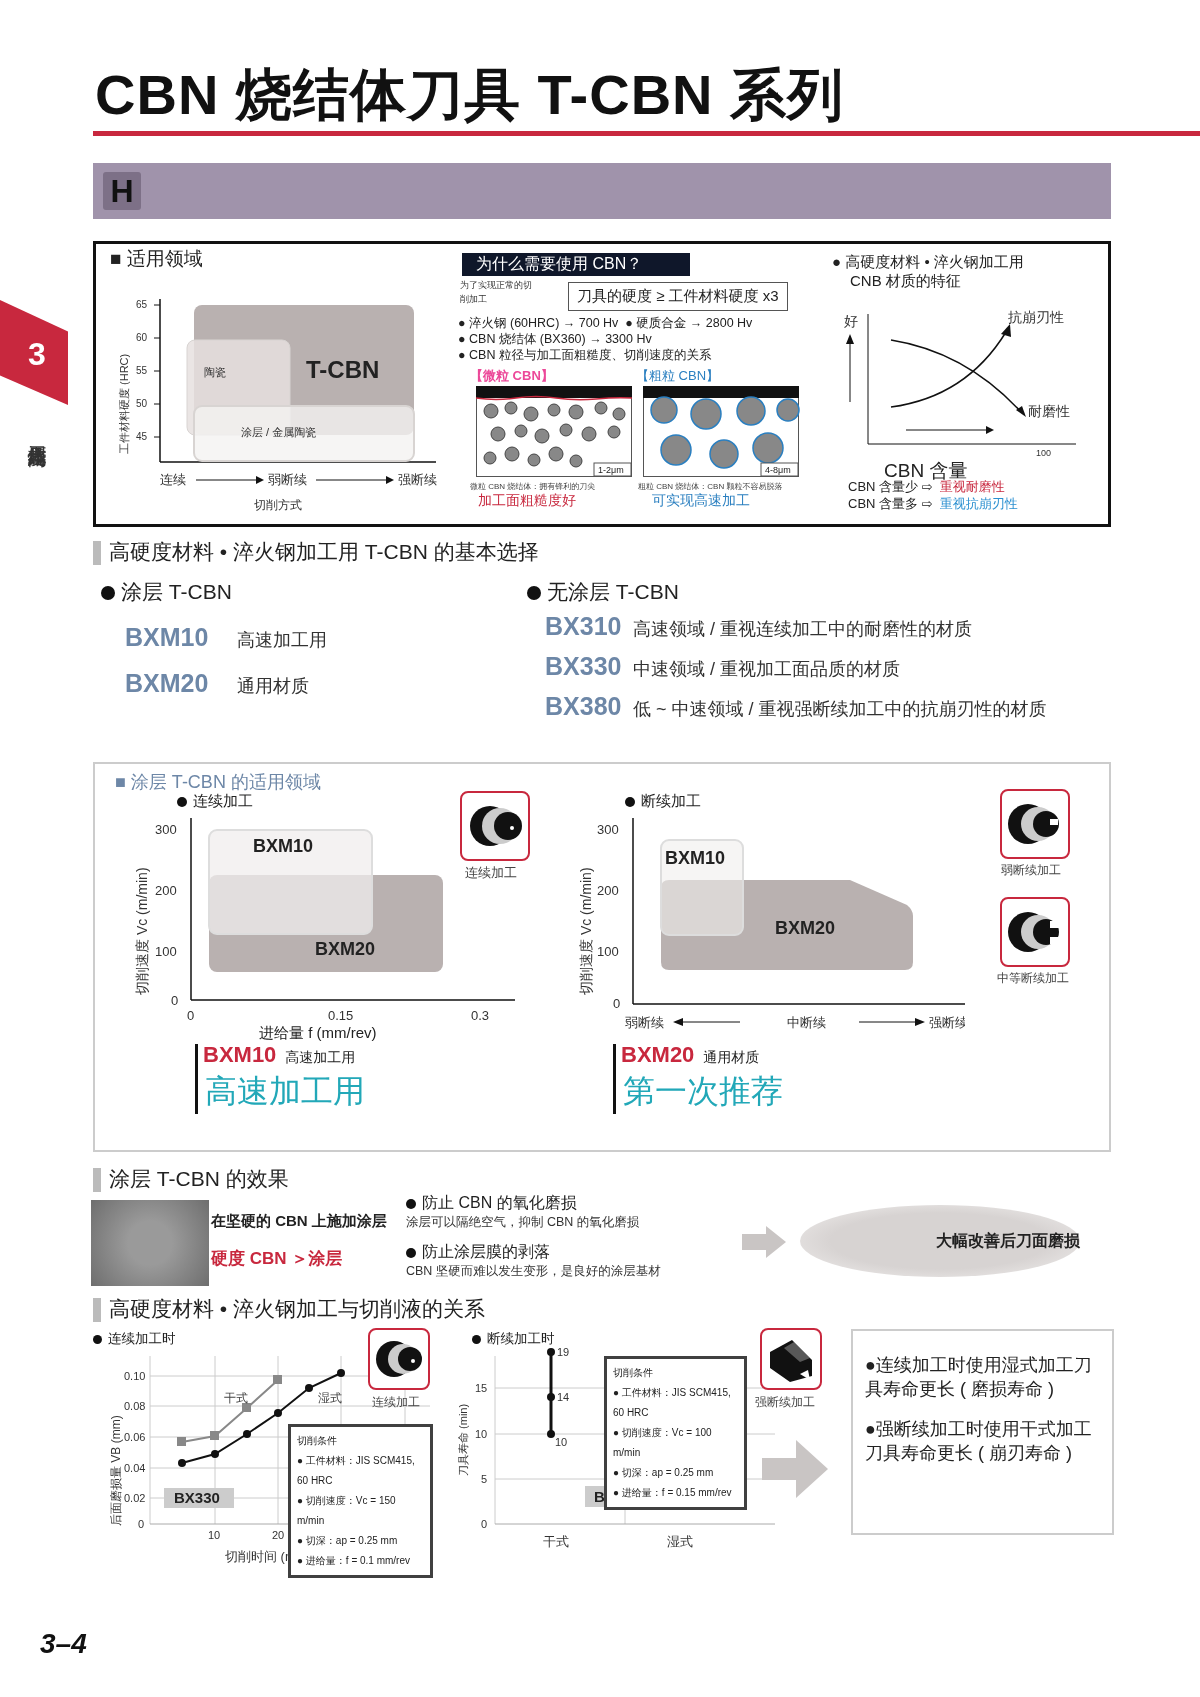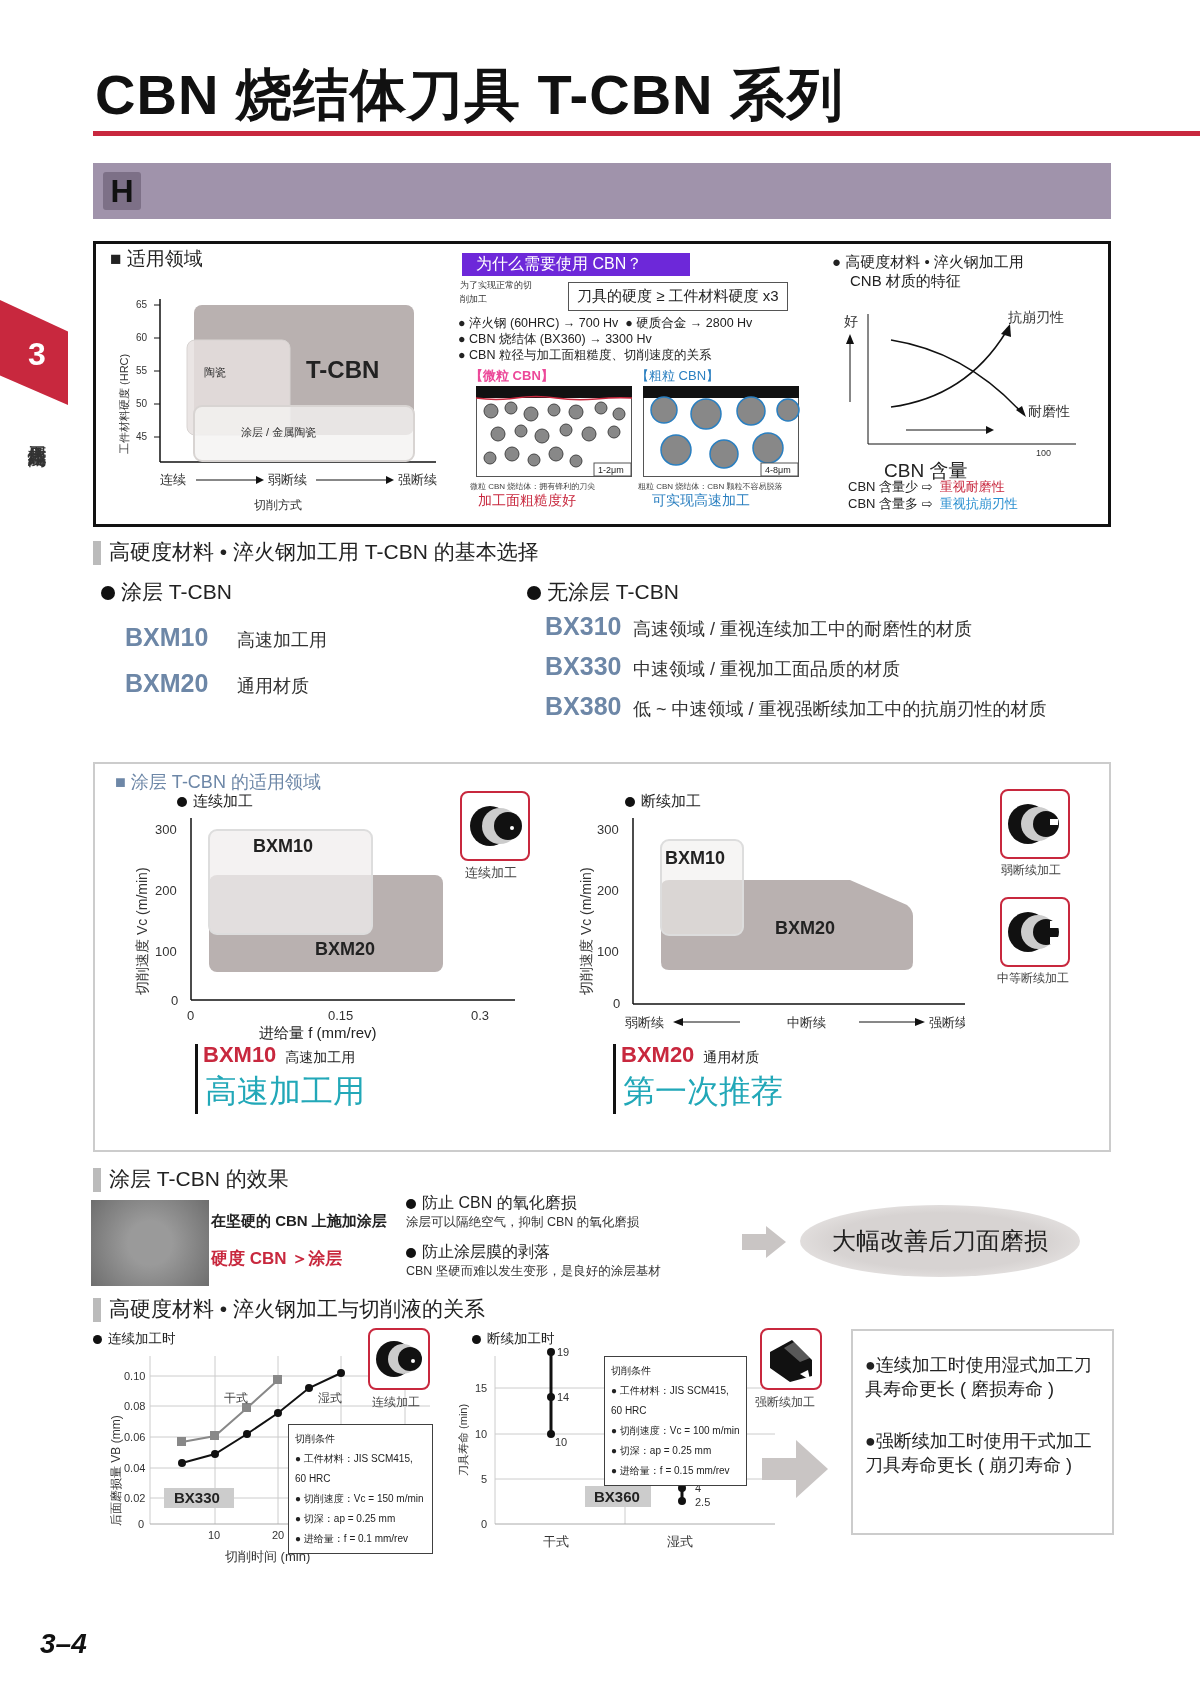--- a/index.html
+++ b/index.html
@@ -16,23 +16,23 @@
 .box1{left:93px;top:241px;width:1018px;height:286px;border:3px solid #111}
 .secbar{width:8px;height:24px;background:#bbb;display:inline-block;vertical-align:middle;margin-right:8px}
 .sech{font-size:21px;white-space:nowrap;color:#222}
 .dot{display:inline-block;width:12px;height:12px;border-radius:50%;background:#111;margin-right:6px;vertical-align:middle}
 .grade{color:#6d87a7;font-weight:700;font-size:25px;display:inline-block;width:112px}
 .gdesc{font-size:18px;color:#333}
 .box2{left:93px;top:762px;width:1018px;height:390px;border:2px solid #ccc}
 .iconbox{border:2px solid #c8283e;border-radius:8px;background:#fff}
 .pinkbig{color:#22a8b8;font-size:32px}
 .redg{color:#c8283e;font-weight:700;font-size:22px}
-.ellipse{left:800px;top:1205px;width:280px;height:72px;border-radius:50%;background:radial-gradient(ellipse at center,#d7d3d2 55%,#f3f1f0 100%);text-align:center;line-height:72px;font-size:24px;font-weight:400;color:#222}
+.ellipse{left:800px;top:1205px;width:280px;height:72px;border-radius:50%;background:radial-gradient(ellipse at center,#d7d3d2 55%,#f3f1f0 100%);text-align:right;line-height:72px;font-size:16px;font-weight:700;color:#222}
 .concl{left:851px;top:1329px;width:263px;height:206px;border:2px solid #ccc;padding:22px 10px 0 12px;font-size:18px;line-height:24px;color:#222}
-.cond{border:1px solid #404040;background:#fff;padding:4px 6px;font-size:10px;line-height:20px;color:#222}
+.cond{border:3px solid #404040;background:#fff;padding:4px 6px;font-size:10px;line-height:20px;color:#222}
 svg text{font-family:"Liberation Sans","DejaVu Sans",sans-serif}
 </style>
 </head>
 <body>
 
 <div class="abs title">CBN 烧结体刀具 T-CBN 系列</div>
 <div class="abs redline"></div>
 <div class="abs band">
   <div class="hbox">H</div>
 </div>
@@ -70,21 +70,21 @@
       <text x="282" y="190">强断续</text>
       <text x="138" y="215" font-size="12">切削方式</text>
     </g>
     <line x1="80" y1="186" x2="140" y2="186" stroke="#111"></line>
       <polygon points="140,182 148,186 140,190" fill="#111"></polygon>
     <line x1="200" y1="186" x2="270" y2="186" stroke="#111"></line>
       <polygon points="270,182 278,186 270,190" fill="#111"></polygon>
     <text x="-160" y="12" transform="rotate(-90)" font-size="11" fill="#333">工件材料硬度 (HRC)</text>
   </svg>
 
-  <div class="abs" style="left:366px;top:9px;background:#6d28d9;color:#fff;font-size:16px;padding:1px 14px;width:228px">为什么需要使用 CBN？</div>
+  <div class="abs" style="left:366px;top:9px;background:#0f172a;color:#fff;font-size:16px;padding:1px 14px;width:228px">为什么需要使用 CBN？</div>
   <div class="abs" style="left:364px;top:34px;width:75px;font-size:9px;line-height:14px;color:#333">为了实现正常的切削加工</div>
   <div class="abs" style="left:472px;top:38px;border:1px solid #555;padding:4px 8px;font-size:15px;white-space:nowrap">刀具的硬度 ≥ 工件材料硬度 x3</div>
   <div class="abs" style="left:362px;top:71px;font-size:12.5px;line-height:16px;color:#222">
     <div><span>● </span><span>淬火钢 (60HRC) → 700 Hv</span>&nbsp; ● <span>硬质合金 → 2800 Hv</span></div>
     <div>● <span>CBN 烧结体 (BX360) → 3300 Hv</span></div>
     <div>● <span>CBN 粒径与加工面粗糙度、切削速度的关系</span></div>
   </div>
   <div class="abs" style="left:374px;top:123px;color:#ec4899;font-weight:700;font-size:13px">【微粒 CBN】</div>
   <div class="abs" style="left:540px;top:123px;color:#2a7fc0;font-weight:400;font-size:13px">【粗粒 CBN】</div>
   <svg class="abs" style="left:380px;top:142px" width="340" height="92">
@@ -391,16 +391,16 @@
       <polygon points="22,18 32,12 48,28 38,32" fill="#fff" opacity="0.3"></polygon>
       <polygon points="38,44 46,40 48,50" fill="#fff"></polygon>
     </svg>
 </div>
 <div class="abs" style="left:755px;top:1394px;font-size:12px;color:#444">强断续加工</div>
 <svg class="abs" style="left:762px;top:1440px" width="66" height="58">
     <polygon points="0,18 34,18 34,0 66,29 34,58 34,40 0,40" fill="#c9c5c4"></polygon>
   </svg>
 <div class="abs concl">
   <div>●连续加工时使用湿式加工刀具寿命更长 ( 磨损寿命 )</div>
-  <div style="margin-top:28px">●强断续加工时使用干式加工刀具寿命更长 ( 崩刃寿命 )</div>
+  <div style="margin-top:16px">●强断续加工时使用干式加工刀具寿命更长 ( 崩刃寿命 )</div>
 </div>
 
 <div class="abs" style="left:40px;top:1628px;font-size:28px;font-weight:700;font-style:italic;color:#111">3–4</div>
 
 </body></html>

